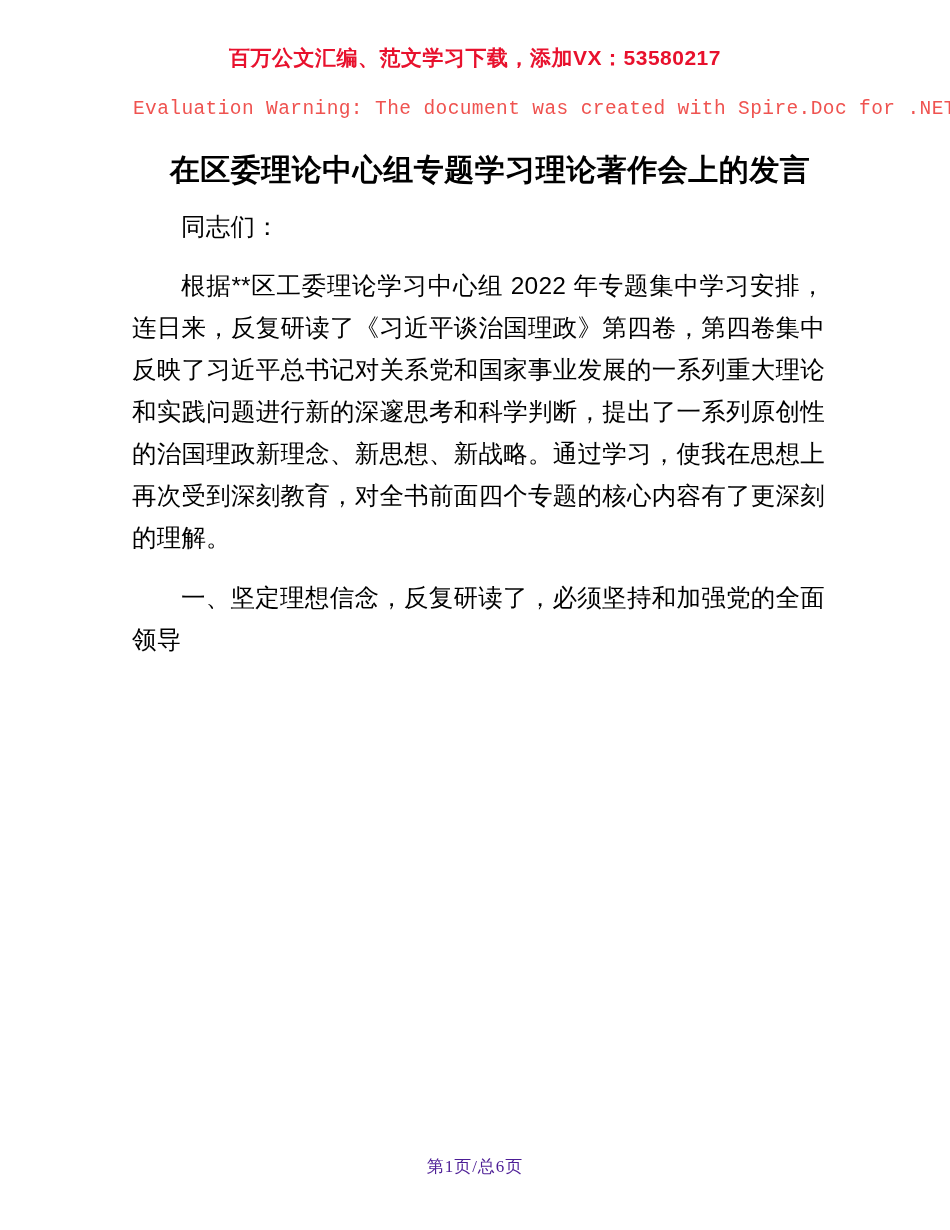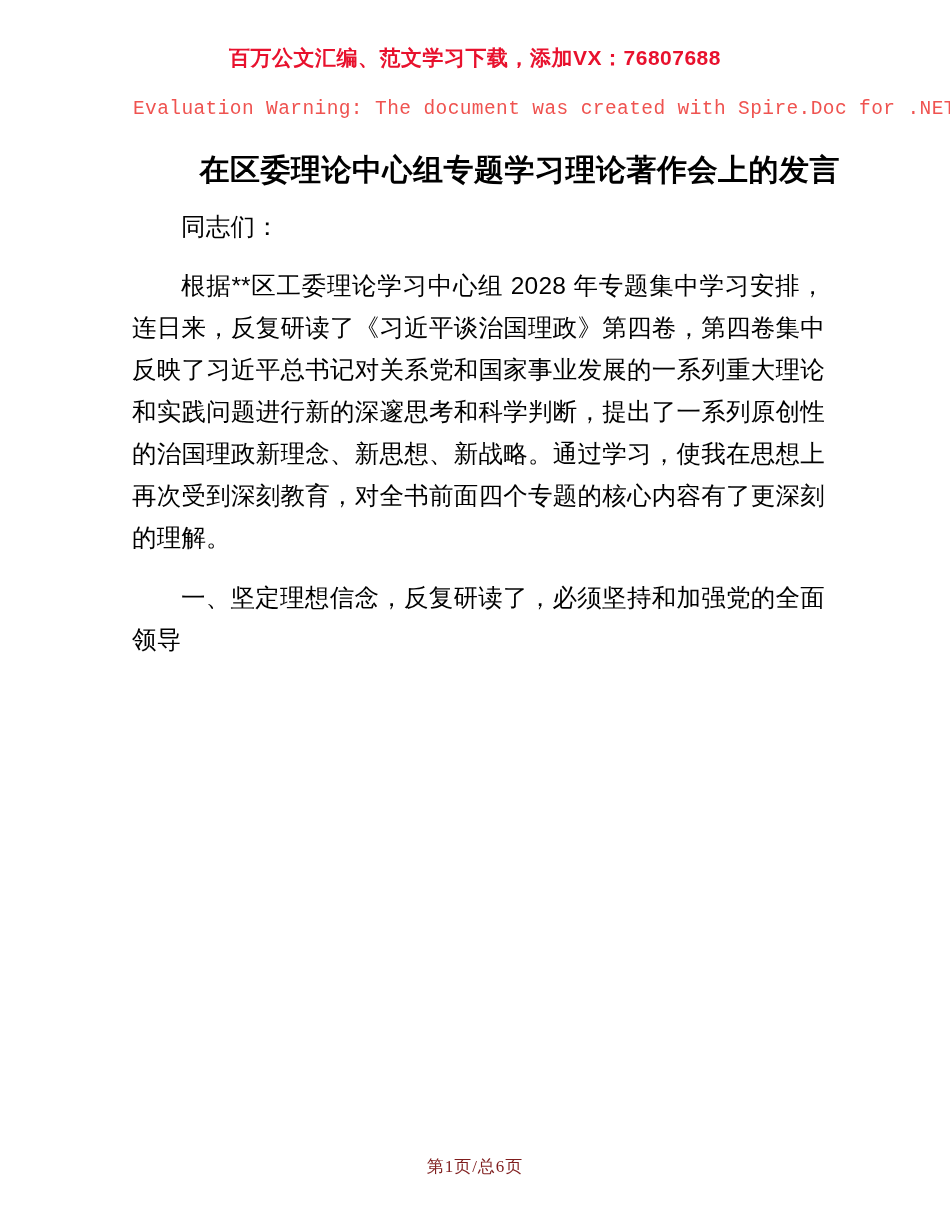--- a/index.html
+++ b/index.html
@@ -34,21 +34,21 @@
   .eval-warning {
     text-align: left;
     color: #ef5350;
     font-size: 19.5px;
     font-family: "Liberation Mono", "DejaVu Sans Mono", monospace;
     letter-spacing: 0.4px;
     padding: 26px 0 0 133px;
     white-space: nowrap;
   }
   .doc-title {
-    text-align: right;
+    text-align: center;
     font-size: 30px;
     font-weight: bold;
     line-height: 1.45;
     margin: 28px 110px 14px 140px;
     letter-spacing: 0.5px;
   }
   .body-wrap {
     margin: 0 125px 0 132px;
   }
   p.para {
@@ -63,37 +63,37 @@
   p.para.first {
     margin-top: 12px;
   }
   .footer {
     position: absolute;
     left: 0;
     right: 0;
     bottom: 52px;
     text-align: center;
     font-size: 17px;
-    color: #7f1d1d;
+    color: #4c1d95;
     font-family: "Liberation Serif", "DejaVu Serif", serif;
     letter-spacing: 1px;
   }
 </style>
 </head>
 <body>
 
 <div class="page">
 
-  <div class="ad-banner">百万公文汇编、范文学习下载，添加VX：76807688</div>
+  <div class="ad-banner">百万公文汇编、范文学习下载，添加VX：53580217</div>
 
   <div class="eval-warning">Evaluation Warning: The document was created with Spire.Doc for .NET.</div>
 
   <div class="doc-title">在区委理论中心组专题学习理论著作会上的发言</div>
 
   <div class="body-wrap">
     <p class="para first">同志们：</p>
-    <p class="para">根据**区工委理论学习中心组 2028 年专题集中学习安排，连日来，反复研读了《习近平谈治国理政》第四卷，第四卷集中反映了习近平总书记对关系党和国家事业发展的一系列重大理论和实践问题进行新的深邃思考和科学判断，提出了一系列原创性的治国理政新理念、新思想、新战略。通过学习，使我在思想上再次受到深刻教育，对全书前面四个专题的核心内容有了更深刻的理解。</p>
+    <p class="para">根据**区工委理论学习中心组 2022 年专题集中学习安排，连日来，反复研读了《习近平谈治国理政》第四卷，第四卷集中反映了习近平总书记对关系党和国家事业发展的一系列重大理论和实践问题进行新的深邃思考和科学判断，提出了一系列原创性的治国理政新理念、新思想、新战略。通过学习，使我在思想上再次受到深刻教育，对全书前面四个专题的核心内容有了更深刻的理解。</p>
     <p class="para">一、坚定理想信念，反复研读了，必须坚持和加强党的全面领导</p>
   </div>
 
   <div class="footer">第1页/总6页</div>
 
 </div>
 
 </body></html>

